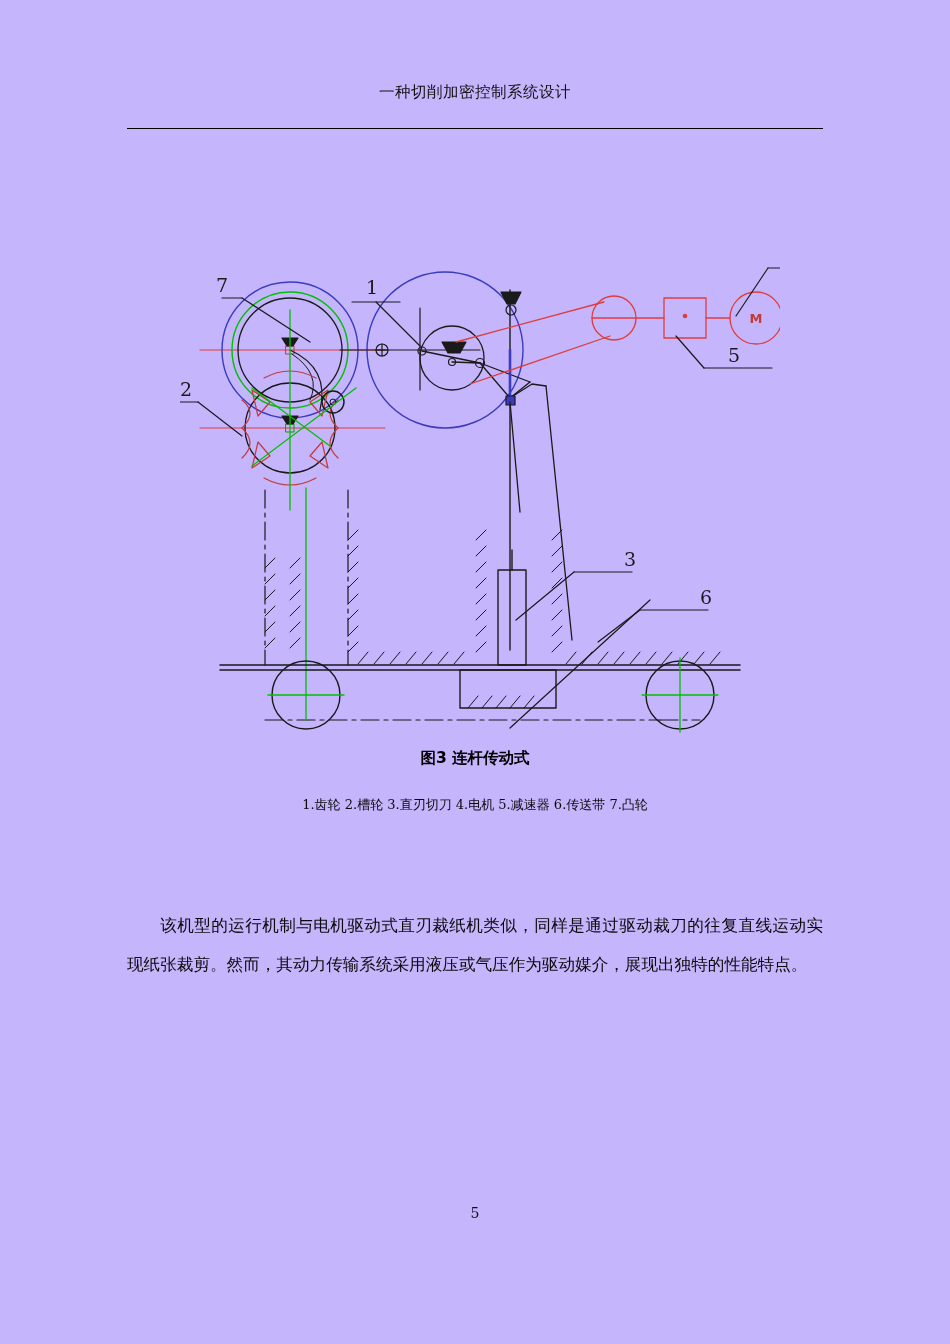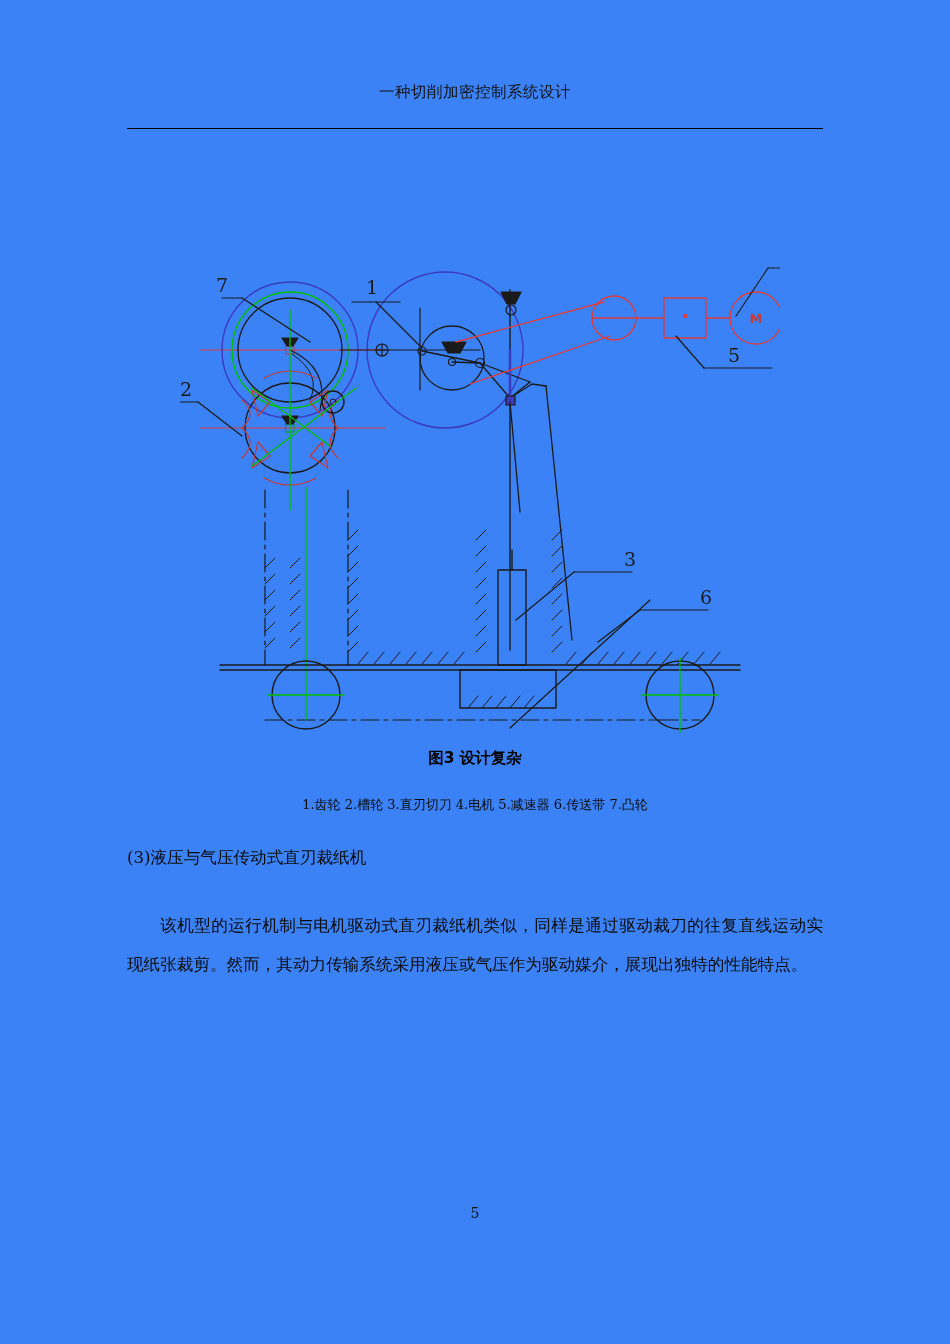--- a/index.html
+++ b/index.html
@@ -13,21 +13,21 @@
     font-family: "DejaVu Serif", "Liberation Serif", serif;
     color: #000000;
     position: relative;
     overflow: hidden;
   }
   .page {
     position: absolute;
     left: 0; top: 0;
     width: 950px;
     height: 1344px;
-    background: #3b82f6;
+    background: #c4b5fd;
   }
 
   
   .header {
     position: absolute;
     left: 127px;
     top: 82px;
     width: 696px;
     text-align: center;
     font-size: 15.5px;
@@ -352,21 +352,20 @@
         <text x="186" y="44">1</text>
         <text x="0" y="146">2</text>
         <text x="610" y="14">4</text>
         <text x="548" y="112">5</text>
         <text x="444" y="316">3</text>
         <text x="520" y="354">6</text>
       </g>
     </svg>
   </div>
 
-  <div class="fig-caption">图3  设计复杂</div>
+  <div class="fig-caption">图3  连杆传动式</div>
   <div class="legend">1.齿轮   2.槽轮   3.直刃切刀   4.电机   5.减速器   6.传送带   7.凸轮</div>
 
-  <div class="body-block p-sub">(3)液压与气压传动式直刃裁纸机</div>
   <div class="body-block p2 indent2">该机型的运行机制与电机驱动式直刃裁纸机类似，同样是通过驱动裁刀的往复直线运动实现纸张裁剪。然而，其动力传输系统采用液压或气压作为驱动媒介，展现出独特的性能特点。</div>
 
   <div class="page-number">5</div>
 
 </div>
 
 </body></html>

